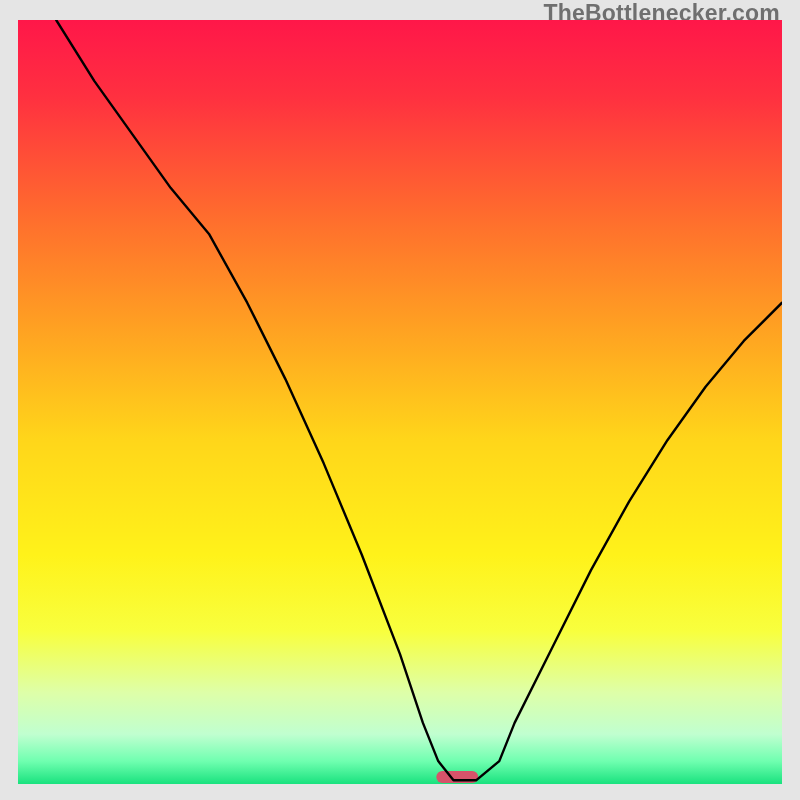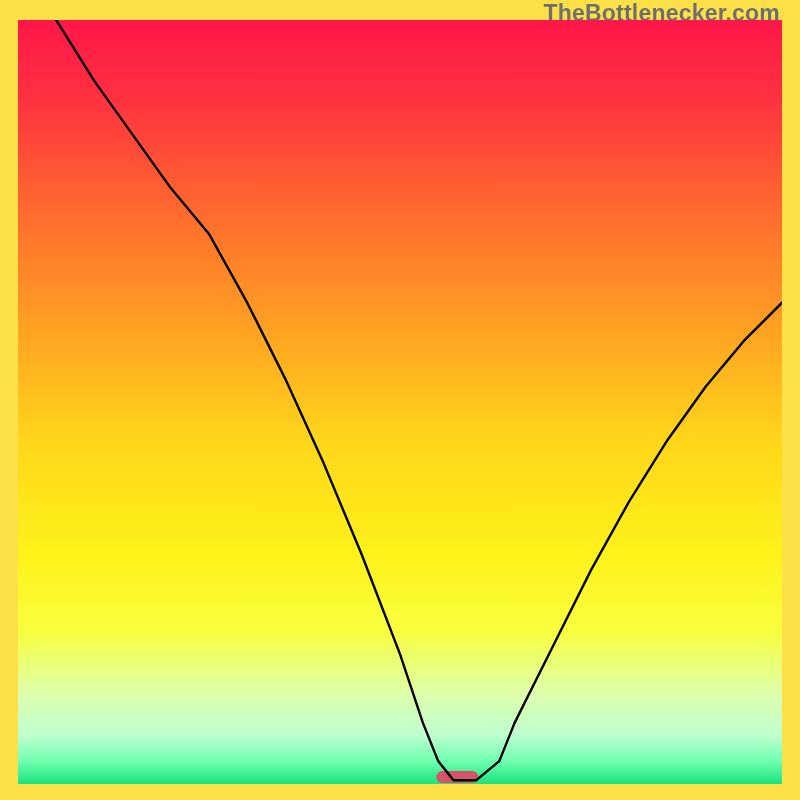--- a/index.html
+++ b/index.html
@@ -7,21 +7,21 @@
     padding: 0;
     width: 800px;
     height: 800px;
     background: #000;
     overflow: hidden;
   }
   .frame {
     position: absolute;
     left: 0; top: 0;
     width: 800px; height: 800px;
-    background: #fde047;
+    background: #e5e5e5;
   }
   .plot {
     position: absolute;
     left: 18px;
     top: 20px;
     width: 764px;
     height: 764px;
   }
   .watermark {
     position: absolute;

